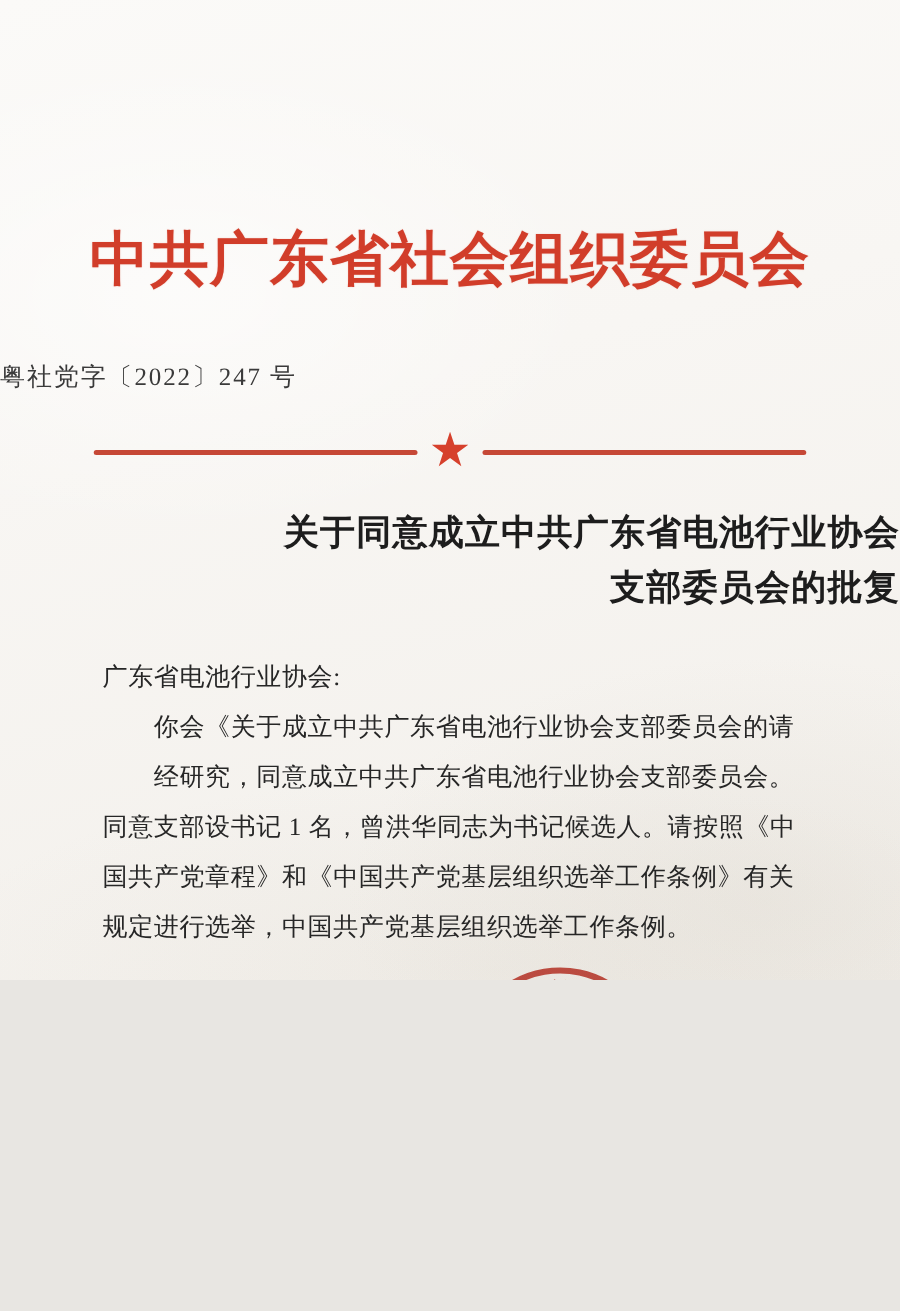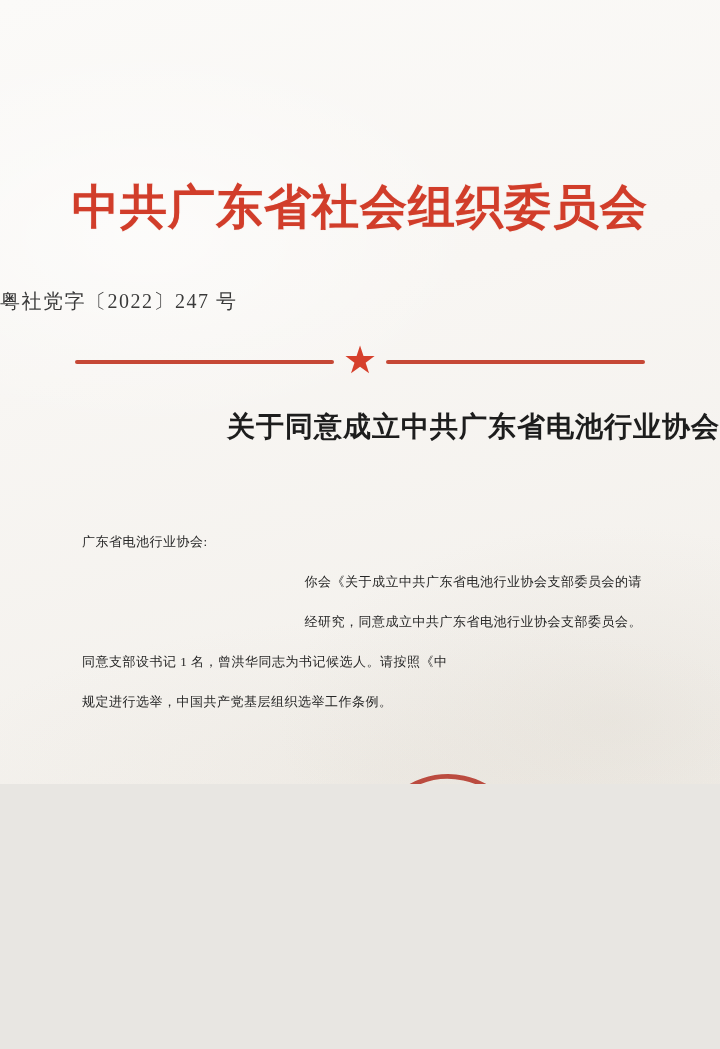--- a/index.html
+++ b/index.html
@@ -42,24 +42,24 @@
     font-family:"DejaVu Sans",sans-serif; transform:translateY(-2px);
   }
   .doc-title{
     position:absolute; top:405px; left:0; right:0;
     text-align:right;
     font-size:28px; line-height:44px; font-weight:bold;
     color:#1d1d1d; letter-spacing:1px;
   }
   .body-text{
     position:absolute; top:522px; left:82px; width:560px;
-    font-size:13px; line-height:40px;
+    font-size:20px; line-height:40px;
     color:#262626; letter-spacing:0.5px;
   }
-  .body-text .indent{ text-indent:41px;text-align:right; }
+  .body-text .indent{ text-indent:41px; }
   .signature{
     position:absolute; top:822px; left:282px; width:320px;
     text-align:center; color:#232323;
   }
   .sig-org{ font-size:20.5px; letter-spacing:0.5px; }
   .sig-date{ margin-top:18px; font-size:19px; letter-spacing:0.5px; }
   .seal{
     position:absolute; left:358px; top:762px; width:180px; height:180px;
     transform:rotate(12deg);
     mix-blend-mode:multiply;
@@ -93,27 +93,29 @@
   <div class="doc-number">粤社党字〔2022〕247 号</div>
 
   <div class="divider">
     <span class="line"></span>
     <span class="star">★</span>
     <span class="line"></span>
   </div>
 
   <div class="doc-title">
     <div>关于同意成立中共广东省电池行业协会</div>
+    <div>支部委员会的批复</div>
   </div>
 
   <div class="body-text">
     <div>广东省电池行业协会:</div>
     <div class="indent">你会《关于成立中共广东省电池行业协会支部委员会的请</div>
     <div class="indent">经研究，同意成立中共广东省电池行业协会支部委员会。</div>
     <div>同意支部设书记 1 名，曾洪华同志为书记候选人。请按照《中</div>
+    <div>国共产党章程》和《中国共产党基层组织选举工作条例》有关</div>
     <div>规定进行选举，中国共产党基层组织选举工作条例。</div>
   </div>
 
   <div class="signature">
     <div class="sig-org">中共广东省社会组织委员会</div>
   </div>
 
   <div class="seal">
     <svg viewBox="0 0 200 200">
       <circle class="seal-ring" cx="100" cy="100" r="84"></circle>

